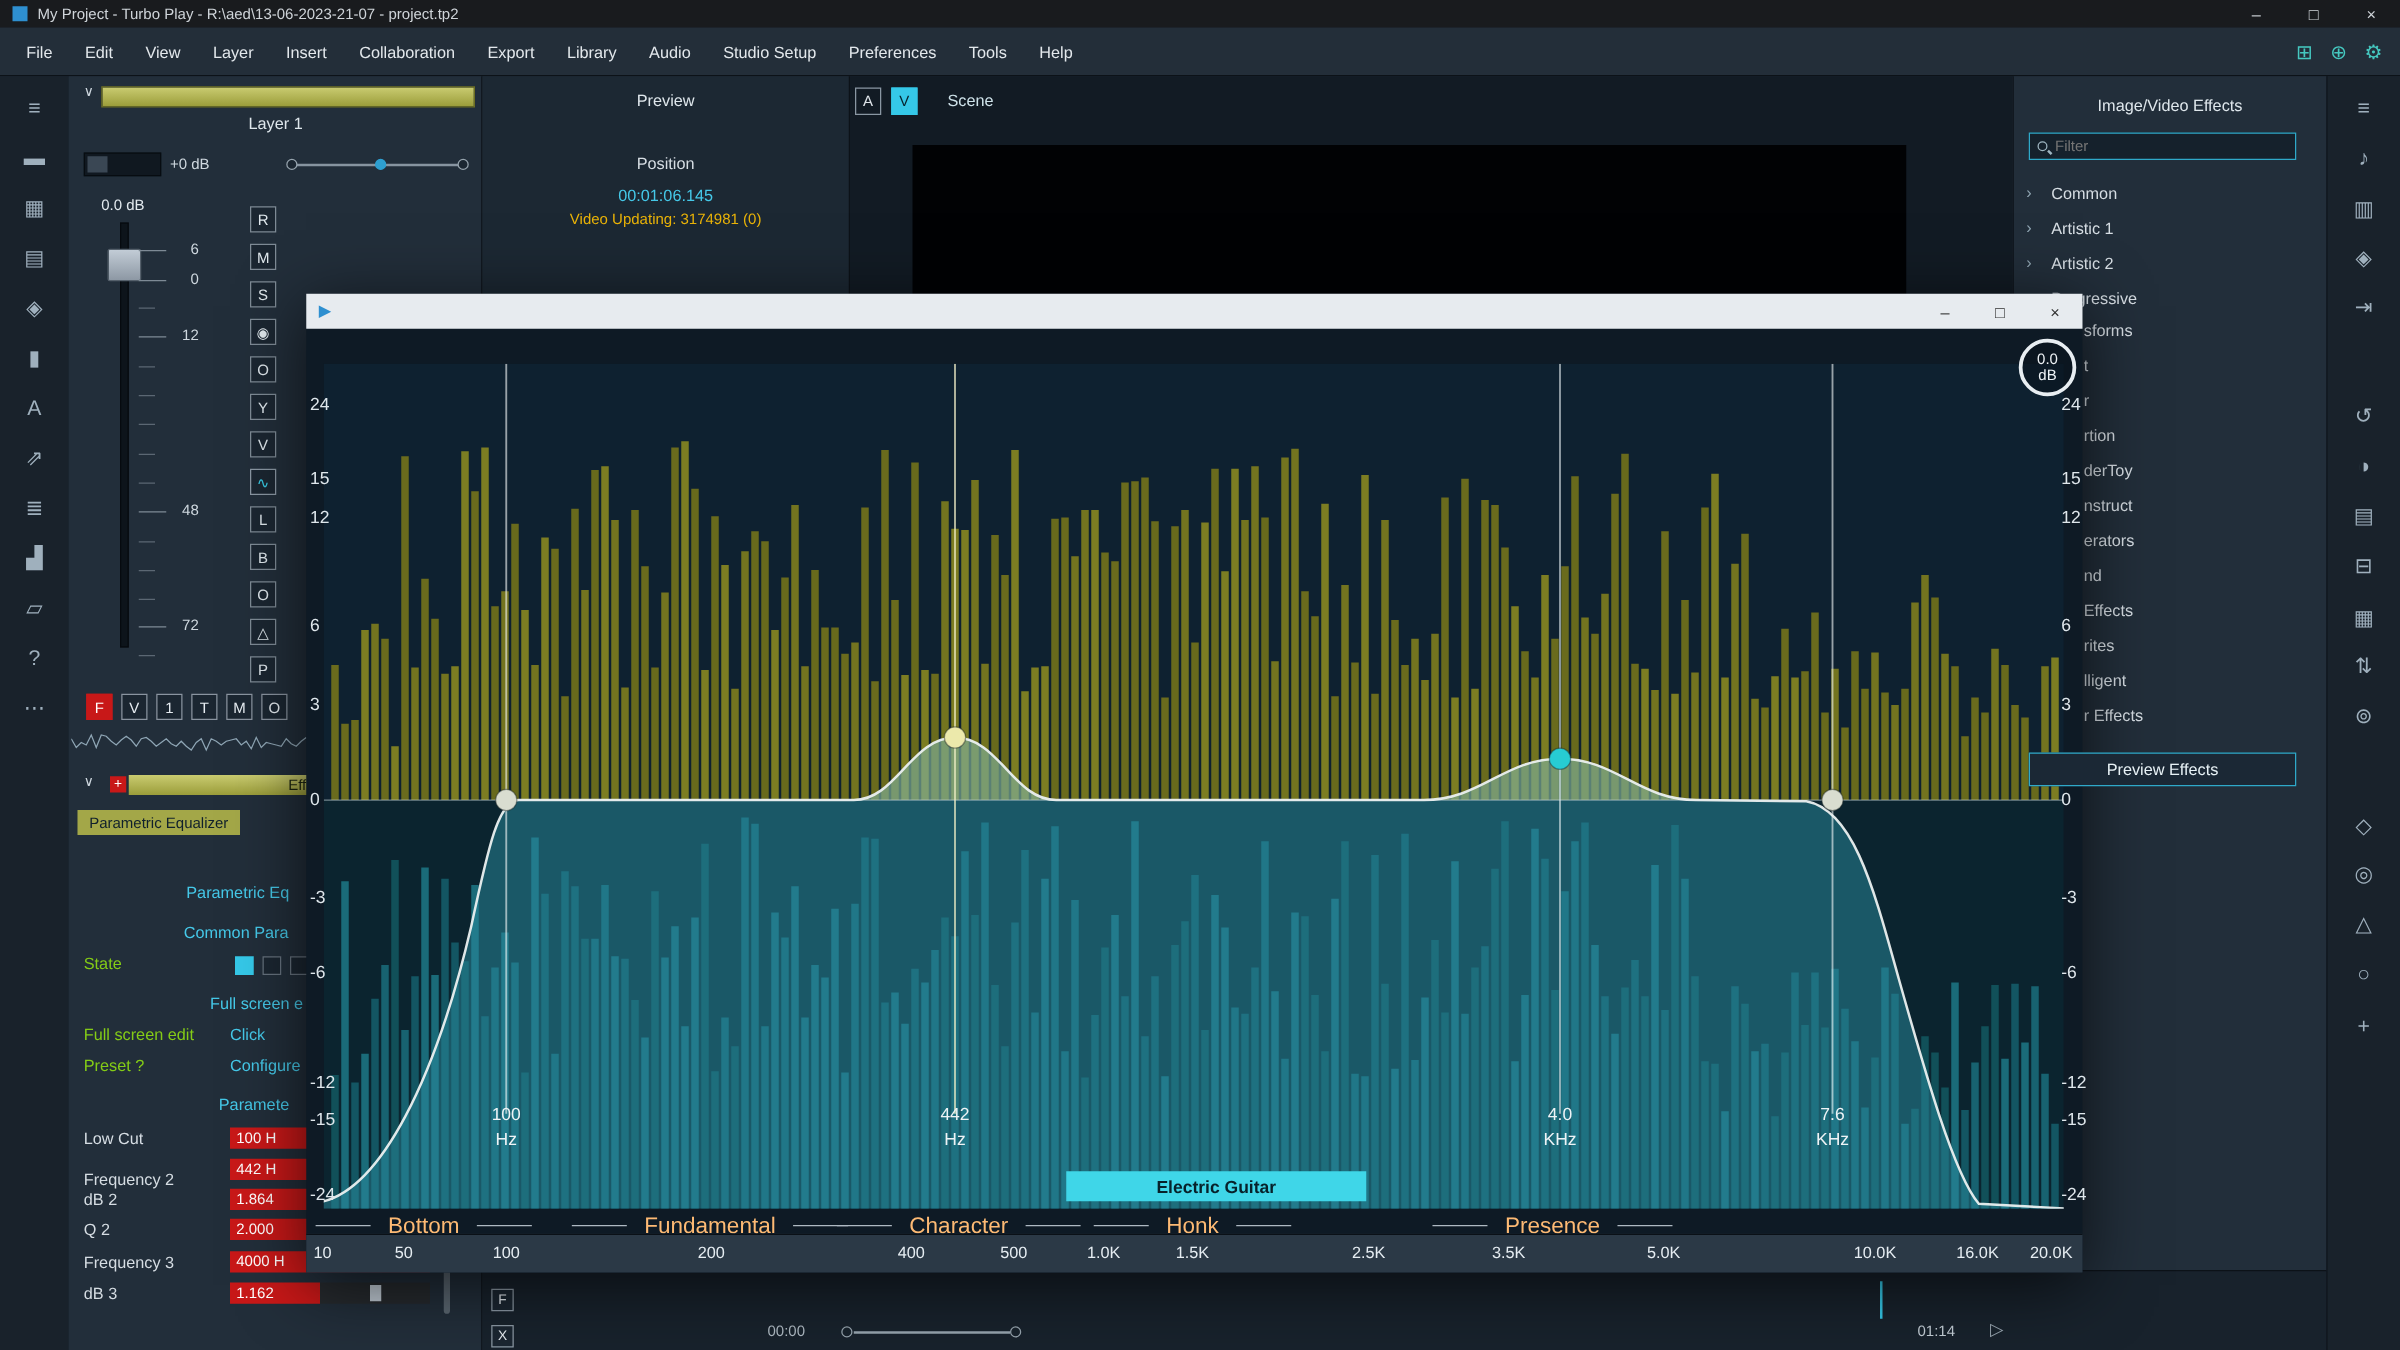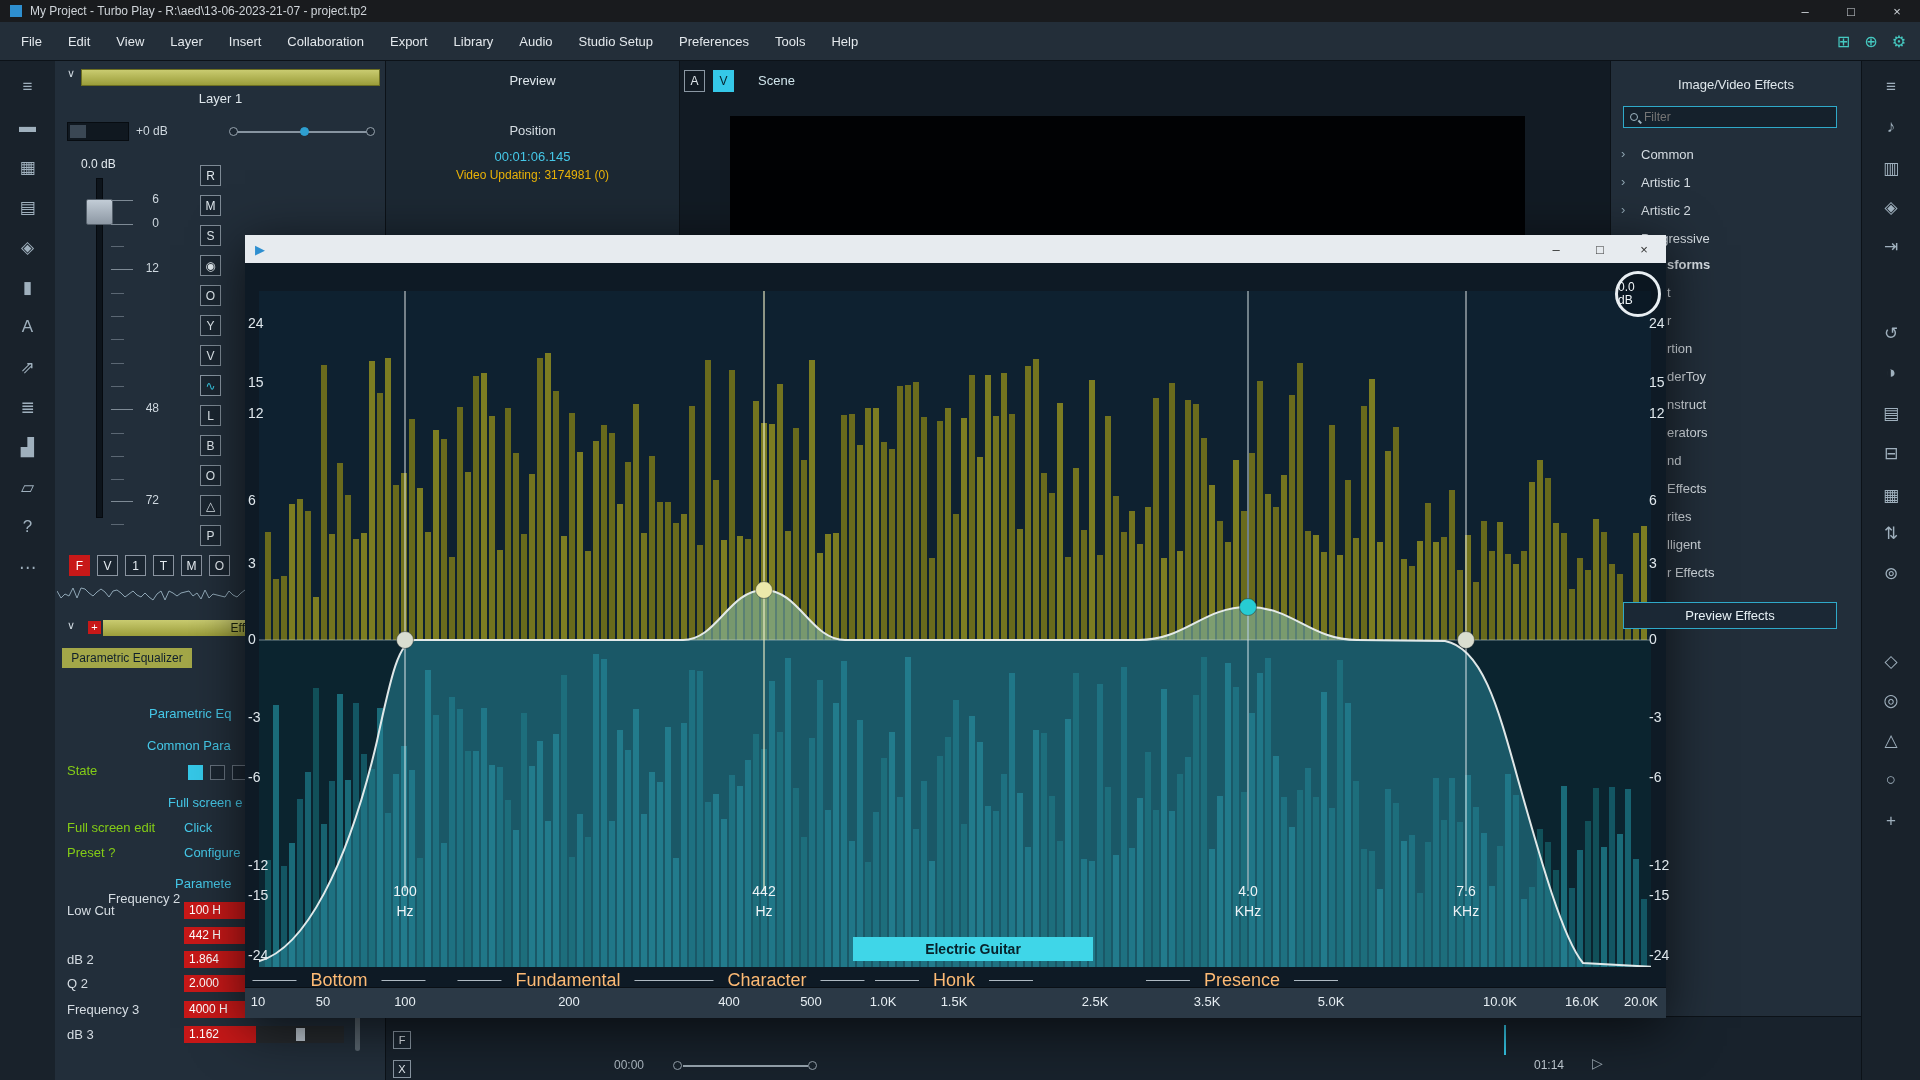--- a/index.html
+++ b/index.html
@@ -110,21 +110,21 @@
   .db-left{left:3px;text-align:left}
   .db-right{left:1404px;text-align:left}
   .pt-label{position:absolute;top:618px;width:64px;text-align:center;color:#eef3f6;font-size:14px;line-height:20px}
   .band-label{position:absolute;top:707px;transform:translateX(-50%);color:#fdba74;font-size:18px;white-space:nowrap;display:flex;align-items:center;gap:14px}
   .band-label:before,.band-label:after{content:"";width:44px;height:1px;background:#aeb9c2}
   #freq-strip{position:absolute;left:0;top:724px;width:100%;height:31px;background:#2b3946;border-top:1px solid #0a1016}
   .freq-tick{position:absolute;top:6px;width:60px;margin-left:-30px;text-align:center;color:#e6edf2;font-size:13px}
   #eq-chip{position:absolute;left:608px;top:674px;width:240px;height:24px;background:#3fd6e8;color:#07222b;
     display:flex;align-items:center;justify-content:center;font-size:14px;font-weight:bold}
   #eq-knob{position:absolute;left:1370px;top:8px;width:46px;height:46px;border:3px solid #e8eef2;border-radius:50%;
-    background:rgba(10,20,30,.55);color:#eef3f6;display:flex;flex-direction:column;justify-content:center;font-size:12px;line-height:13px}
+    background:rgba(10,20,30,.55);color:#eef3f6;display:flex;flex-direction:column;align-items:center;justify-content:center;font-size:12px;line-height:13px}
 </style>
 </head>
 <body>
 
 <div id="titlebar">
   <span id="app-icon"></span>
   <span>My Project - Turbo Play - R:\aed\13-06-2023-21-07 - project.tp2</span>
   <div id="win-controls">
     <span>–</span>
     <span>□</span>
@@ -262,21 +262,21 @@
   <div class="abs" id="lp-cb3"></div>
   <div class="lp-link" style="left:113px;top:734px">Full screen e</div>
   <div class="lp-label" style="left:12px;top:759px">Full screen edit</div>
   <div class="lp-link" style="left:129px;top:759px">Click</div>
   <div class="lp-label" style="left:12px;top:784px">Preset ?</div>
   <div class="lp-link" style="left:129px;top:784px">Configure</div>
   <div class="lp-link" style="left:120px;top:815px">Paramete</div>
   <div id="lp-params">
       <div class="param-label" style="top: 842px;">Low Cut</div>
       <div class="param-box" style="top: 841px;">100 H</div>
-      <div class="param-label" style="top: 830px; margin-left: 41px;">Frequency 2</div>
+      <div class="param-label" style="top: 875px;">Frequency 2</div>
       <div class="param-box" style="top: 866px;">442 H</div>
       <div class="param-label" style="top: 891px;">dB 2</div>
       <div class="param-box" style="top: 890px;">1.864</div>
       <div class="param-label" style="top: 915px;">Q 2</div>
       <div class="param-box" style="top: 914px;">2.000</div>
       <div class="param-label" style="top: 941px;">Frequency 3</div>
       <div class="param-box" style="top: 940px;">4000 H</div>
       <div class="param-label" style="top: 966px;">dB 3</div>
       <div class="param-box slider" style="top: 965px;">1.162<i></i></div>
     </div>
@@ -313,21 +313,21 @@
         <span class="lbl">Artistic 1</span>
       </div>
       <div class="rp-item" style="top: 139px;">
         <span class="chev">›</span>
         <span class="lbl">Artistic 2</span>
       </div>
       <div class="rp-item" style="top: 167px;">
         <span class="chev">›</span>
         <span class="lbl">Progressive</span>
       </div>
-      <div class="rp-occluded" style="top: 196px; font-weight: bold;">sforms</div>
+      <div class="rp-occluded" style="top: 196px;">sforms</div>
       <div class="rp-occluded" style="top: 224px;">t</div>
       <div class="rp-occluded" style="top: 252px;">r</div>
       <div class="rp-occluded" style="top: 280px;">rtion</div>
       <div class="rp-occluded" style="top: 308px;">derToy</div>
       <div class="rp-occluded" style="top: 336px;">nstruct</div>
       <div class="rp-occluded" style="top: 364px;">erators</div>
       <div class="rp-occluded" style="top: 392px;">nd</div>
       <div class="rp-occluded" style="top: 420px;">Effects</div>
       <div class="rp-occluded" style="top: 448px;">rites</div>
       <div class="rp-occluded" style="top: 476px;">lligent</div>

